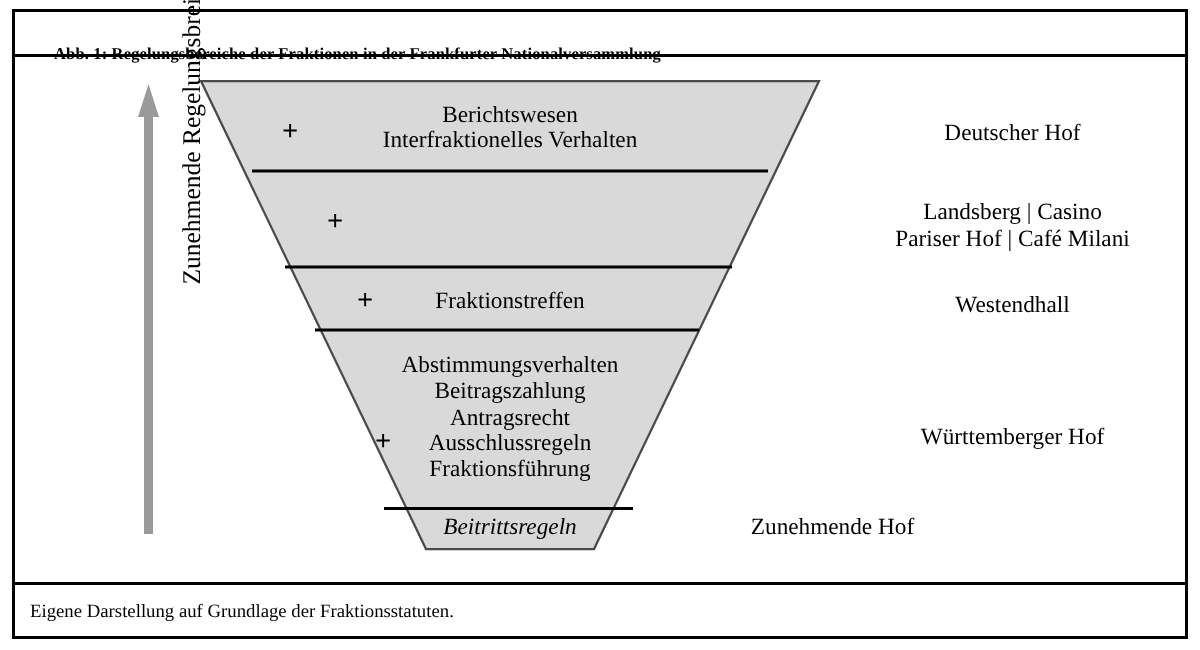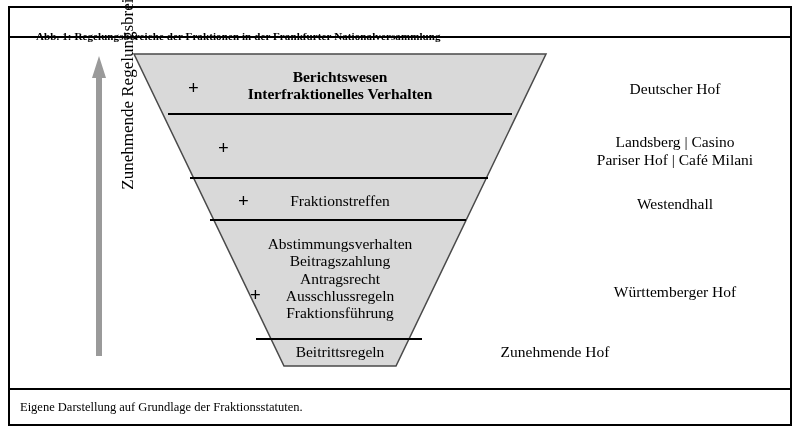--- a/index.html
+++ b/index.html
@@ -158,21 +158,21 @@
         <svg width="420" height="320" viewBox="0 0 420 320" xmlns="http://www.w3.org/2000/svg">
           <polygon points="4,4 416,4 266,316 154,316" fill="#d9d9d9" stroke="#4a4a4a" stroke-width="1.5"></polygon>
         </svg>
       </div>
 
       <div class="divider" style="left:158px; top:75px; width:344px;"></div>
       <div class="divider" style="left:180px; top:139px; width:298px;"></div>
       <div class="divider" style="left:200px; top:181px; width:256px;"></div>
       <div class="divider" style="left:246px; top:300px; width:166px;"></div>
 
-      <div class="band" style="top:30px;font-weight:bold;">
+      <div class="band" style="top:30px;">
         <div class="band-inner">
           <div>Berichtswesen</div>
           <div>Interfraktionelles Verhalten</div>
         </div>
       </div>
       <div class="plus" style="left:178px; top:40px;">+</div>
 
       <div class="plus" style="left:208px; top:100px;">+</div>
 
       <div class="band" style="top:154px;">
@@ -186,21 +186,21 @@
         <div class="band-inner">
           <div>Abstimmungsverhalten</div>
           <div>Beitragszahlung</div>
           <div>Antragsrecht</div>
           <div>Ausschlussregeln</div>
           <div>Fraktionsführung</div>
         </div>
       </div>
       <div class="plus" style="left:240px; top:247px;">+</div>
 
-      <div class="band" style="top:305px;">
+      <div class="band" style="top:305px;font-style:italic;">
         <div class="band-inner">
           <div>Beitrittsregeln</div>
         </div>
       </div>
 
       <div class="rlabel" style="left:550px; top:95px; width:230px;">
         <div>Landsberg  |  Casino</div>
         <div>Pariser Hof | Café Milani</div>
       </div>
 

